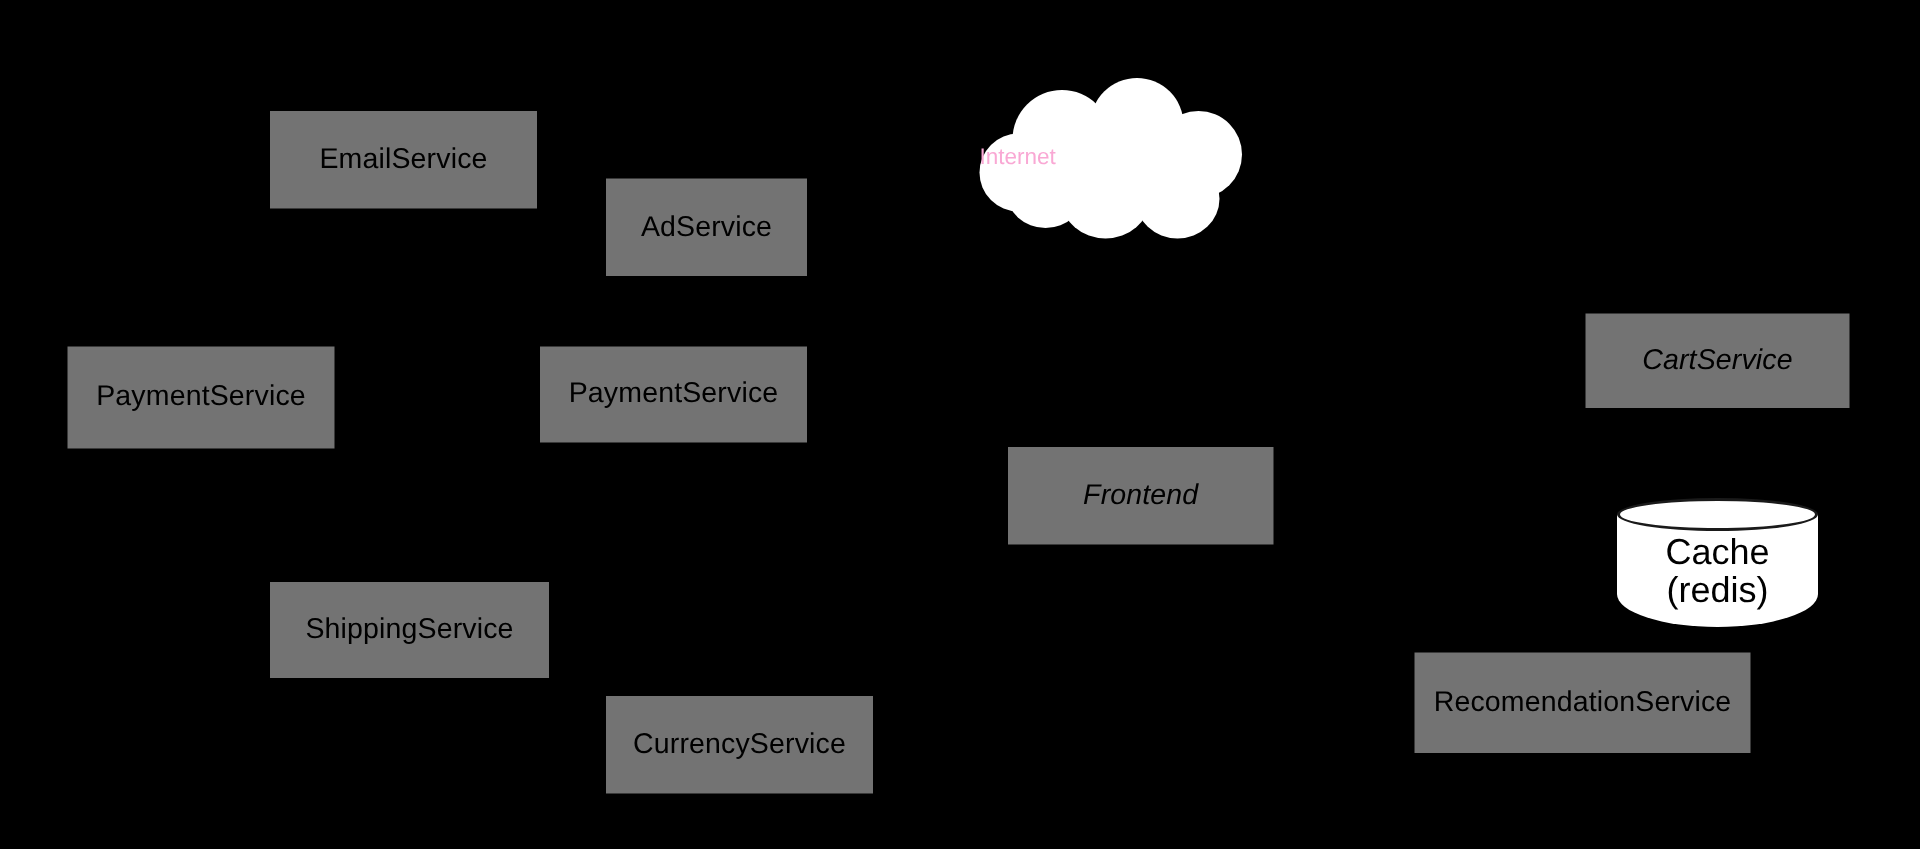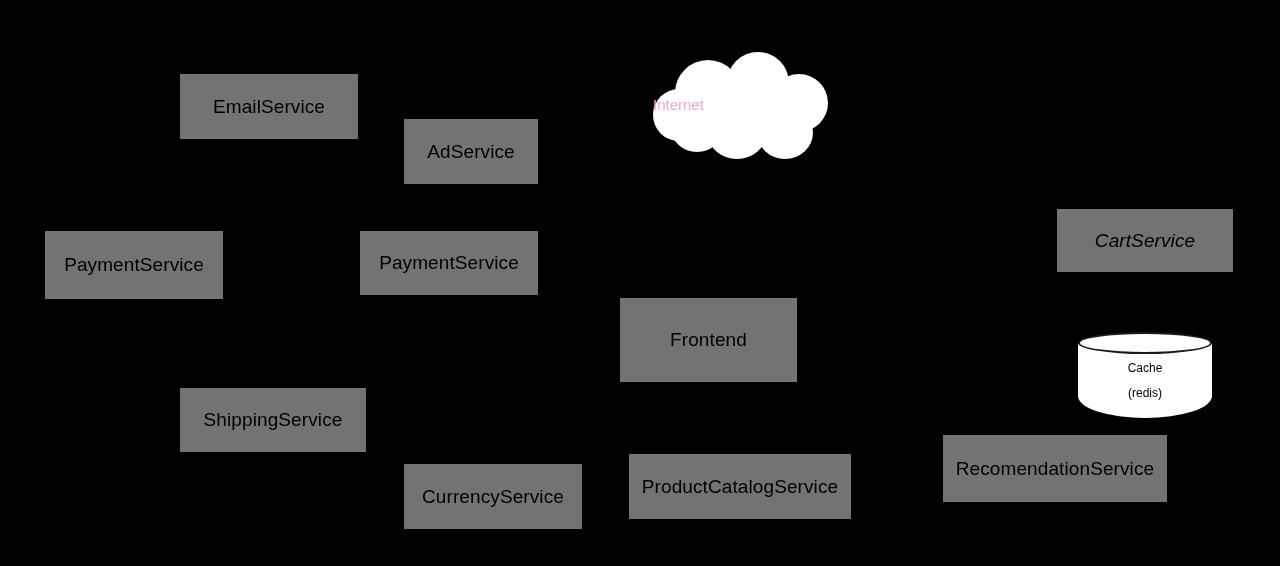--- a/index.html
+++ b/index.html
@@ -86,21 +86,21 @@
     border-radius: 50%;
     box-sizing: border-box;
     z-index: 3;
   }
   .cylinder-wrap .cyl-label {
     position: absolute;
     left: 0;
     right: 0;
     text-align: center;
     color: #000000;
-    font-size: 12px;
+    font-size: 24px;
     line-height: 25px;
     white-space: pre-line;
     z-index: 4;
   }
 </style>
 </head>
 <body>
 
 <div id="canvas">
 
@@ -130,21 +130,21 @@
   </div>
 
   <div class="node rect" style="left:360px; top:231px; width:178px; height:64px;">
     <span>PaymentService</span>
   </div>
 
   <div class="node rect" style="left:1057px; top:209px; width:176px; height:63px;font-style:italic;">
     <span>CartService</span>
   </div>
 
-  <div class="node rect" style="left:620px; top:298px; width:177px; height:84px;">
+  <div class="node rect" style="left:672px; top:298px; width:177px; height:65px;font-style:italic;">
     <span>Frontend</span>
   </div>
 
   <div class="cylinder-wrap" style="left:1078px; top:332px; width:134px; height:86px;">
     <div class="cyl-body" style="top:11px; height:75px;"></div>
     <div class="cyl-top"></div>
     <span class="cyl-label" style="top:24px;">Cache
 (redis)</span>
   </div>
 
@@ -153,17 +153,14 @@
   </div>
 
   <div class="node rect" style="left:943px; top:435px; width:224px; height:67px;">
     <span>RecomendationService</span>
   </div>
 
   <div class="node rect" style="left:404px; top:464px; width:178px; height:65px;">
     <span>CurrencyService</span>
   </div>
 
-  <div class="node rect" style="left:629px; top:454px; width:222px; height:65px;">
-    <span>ProductCatalogService</span>
-  </div>
 
 </div>
 
 </body></html>

